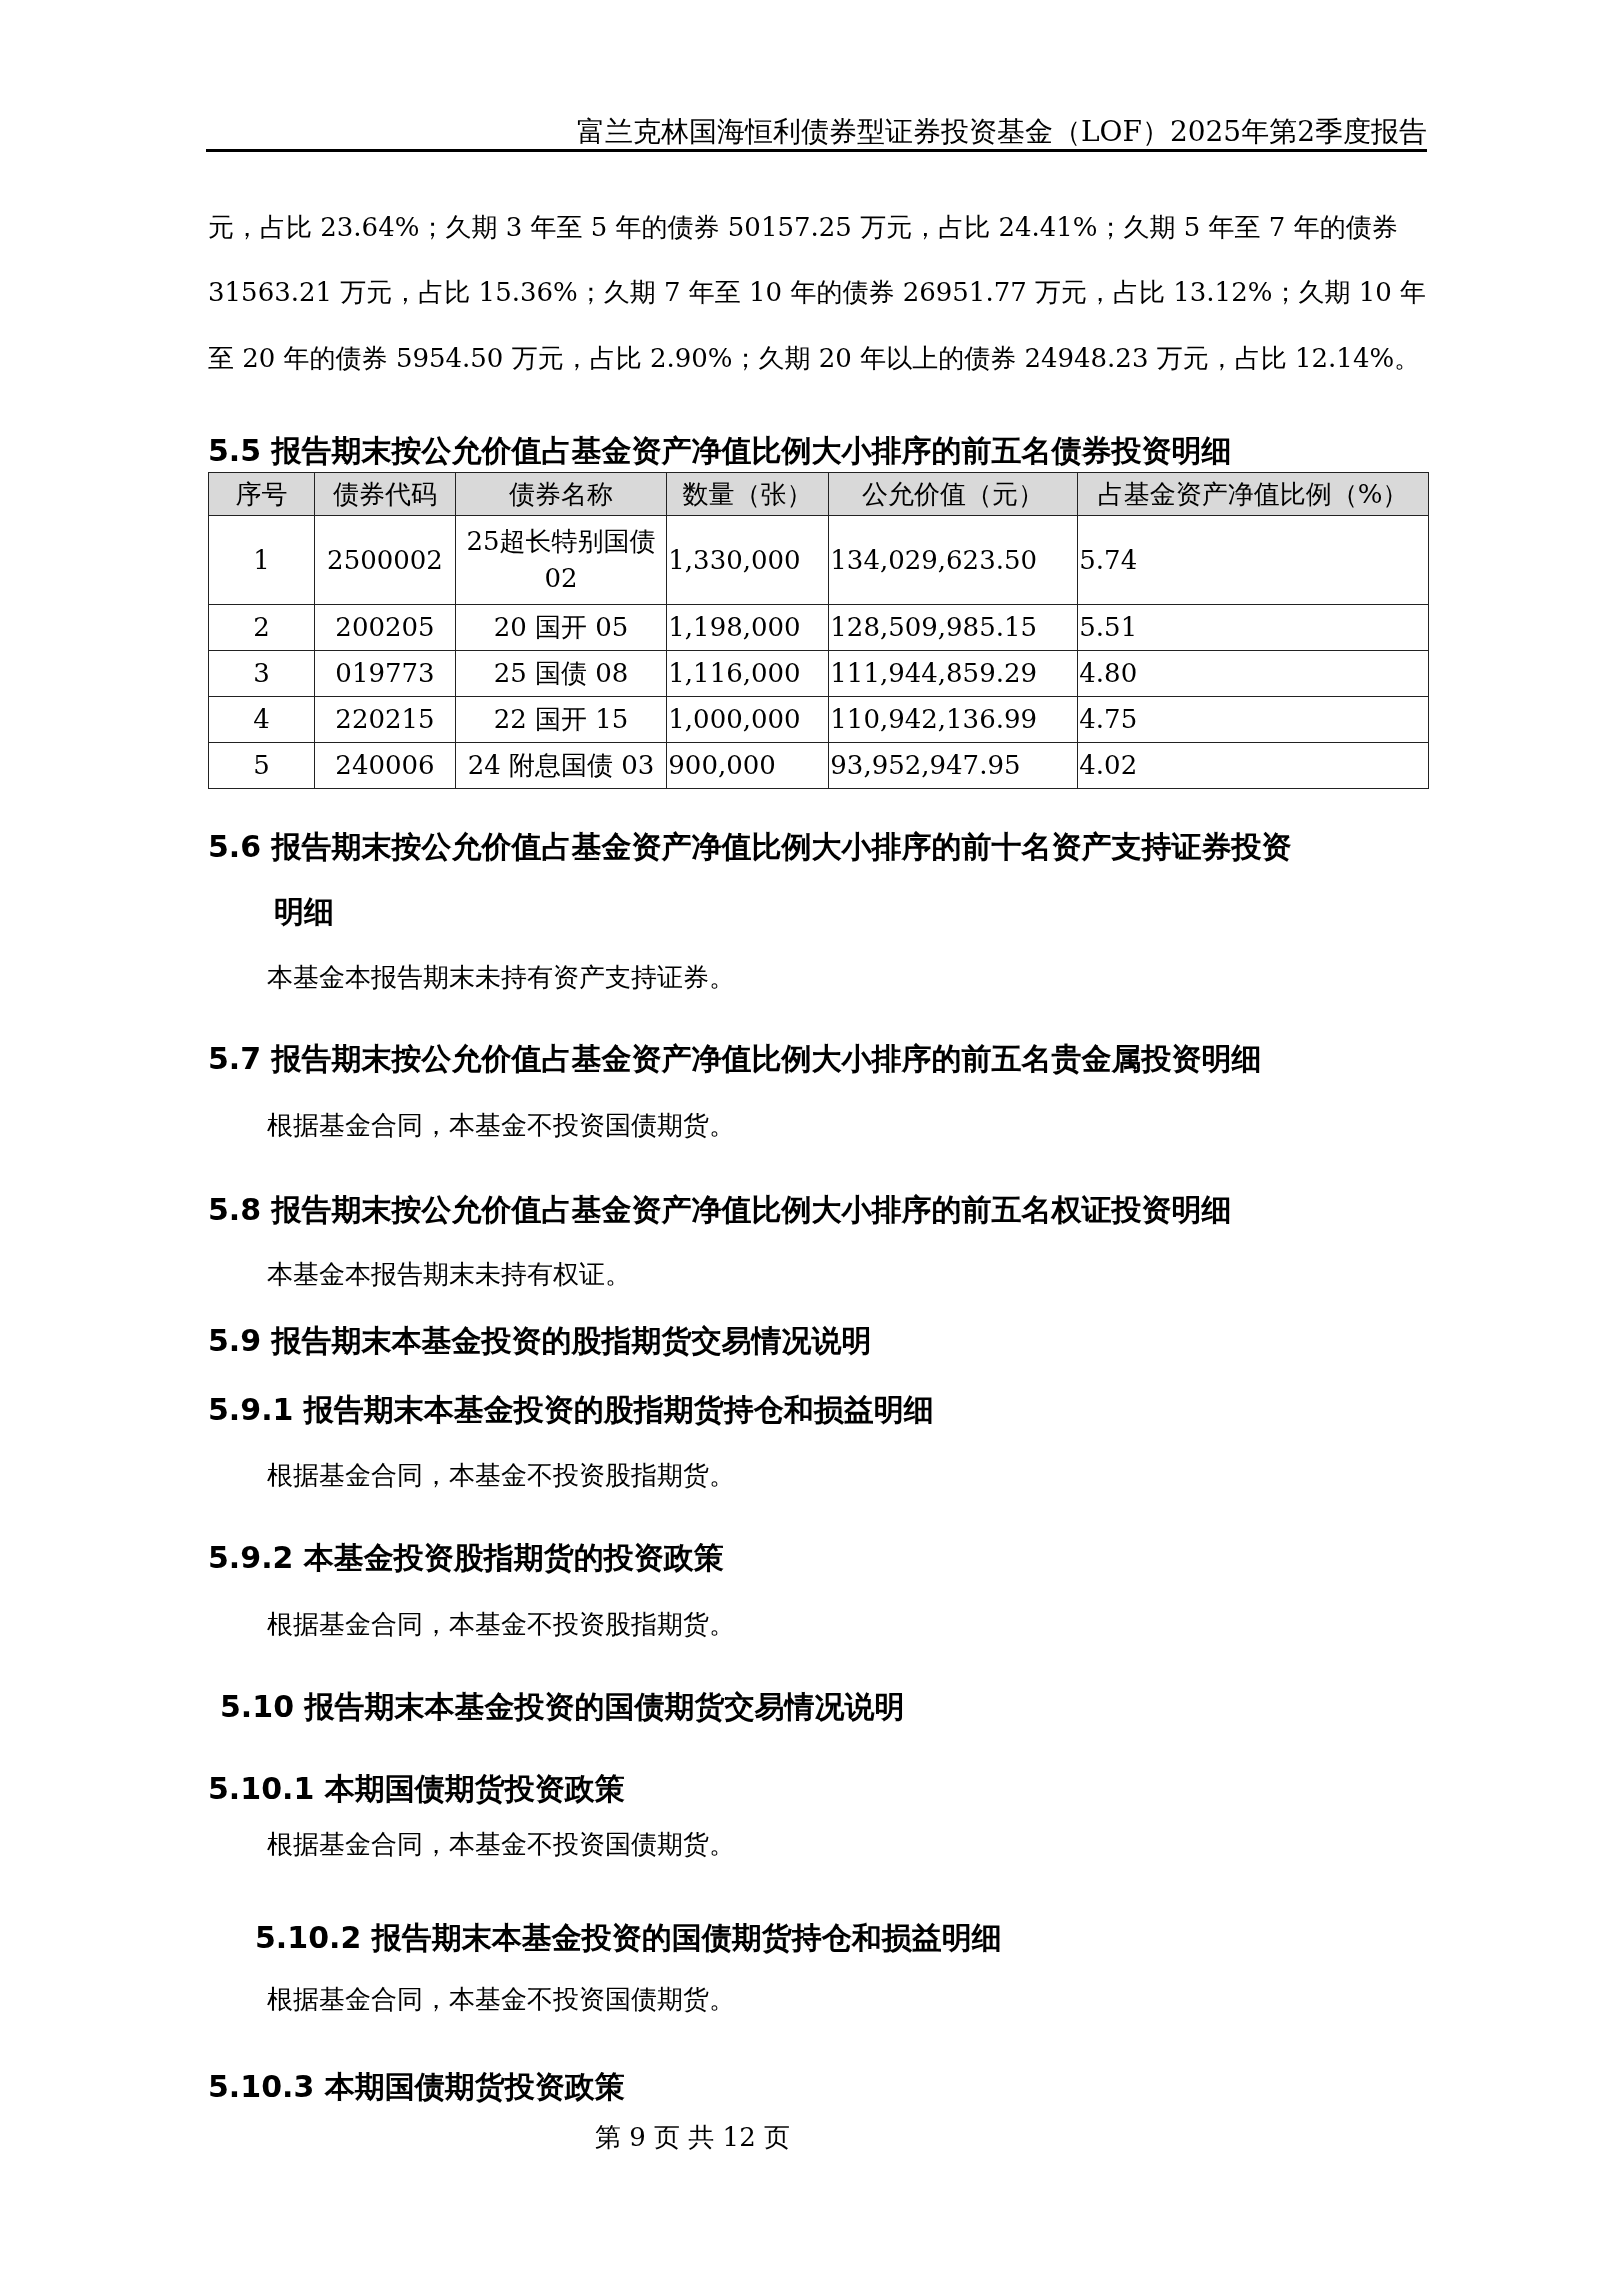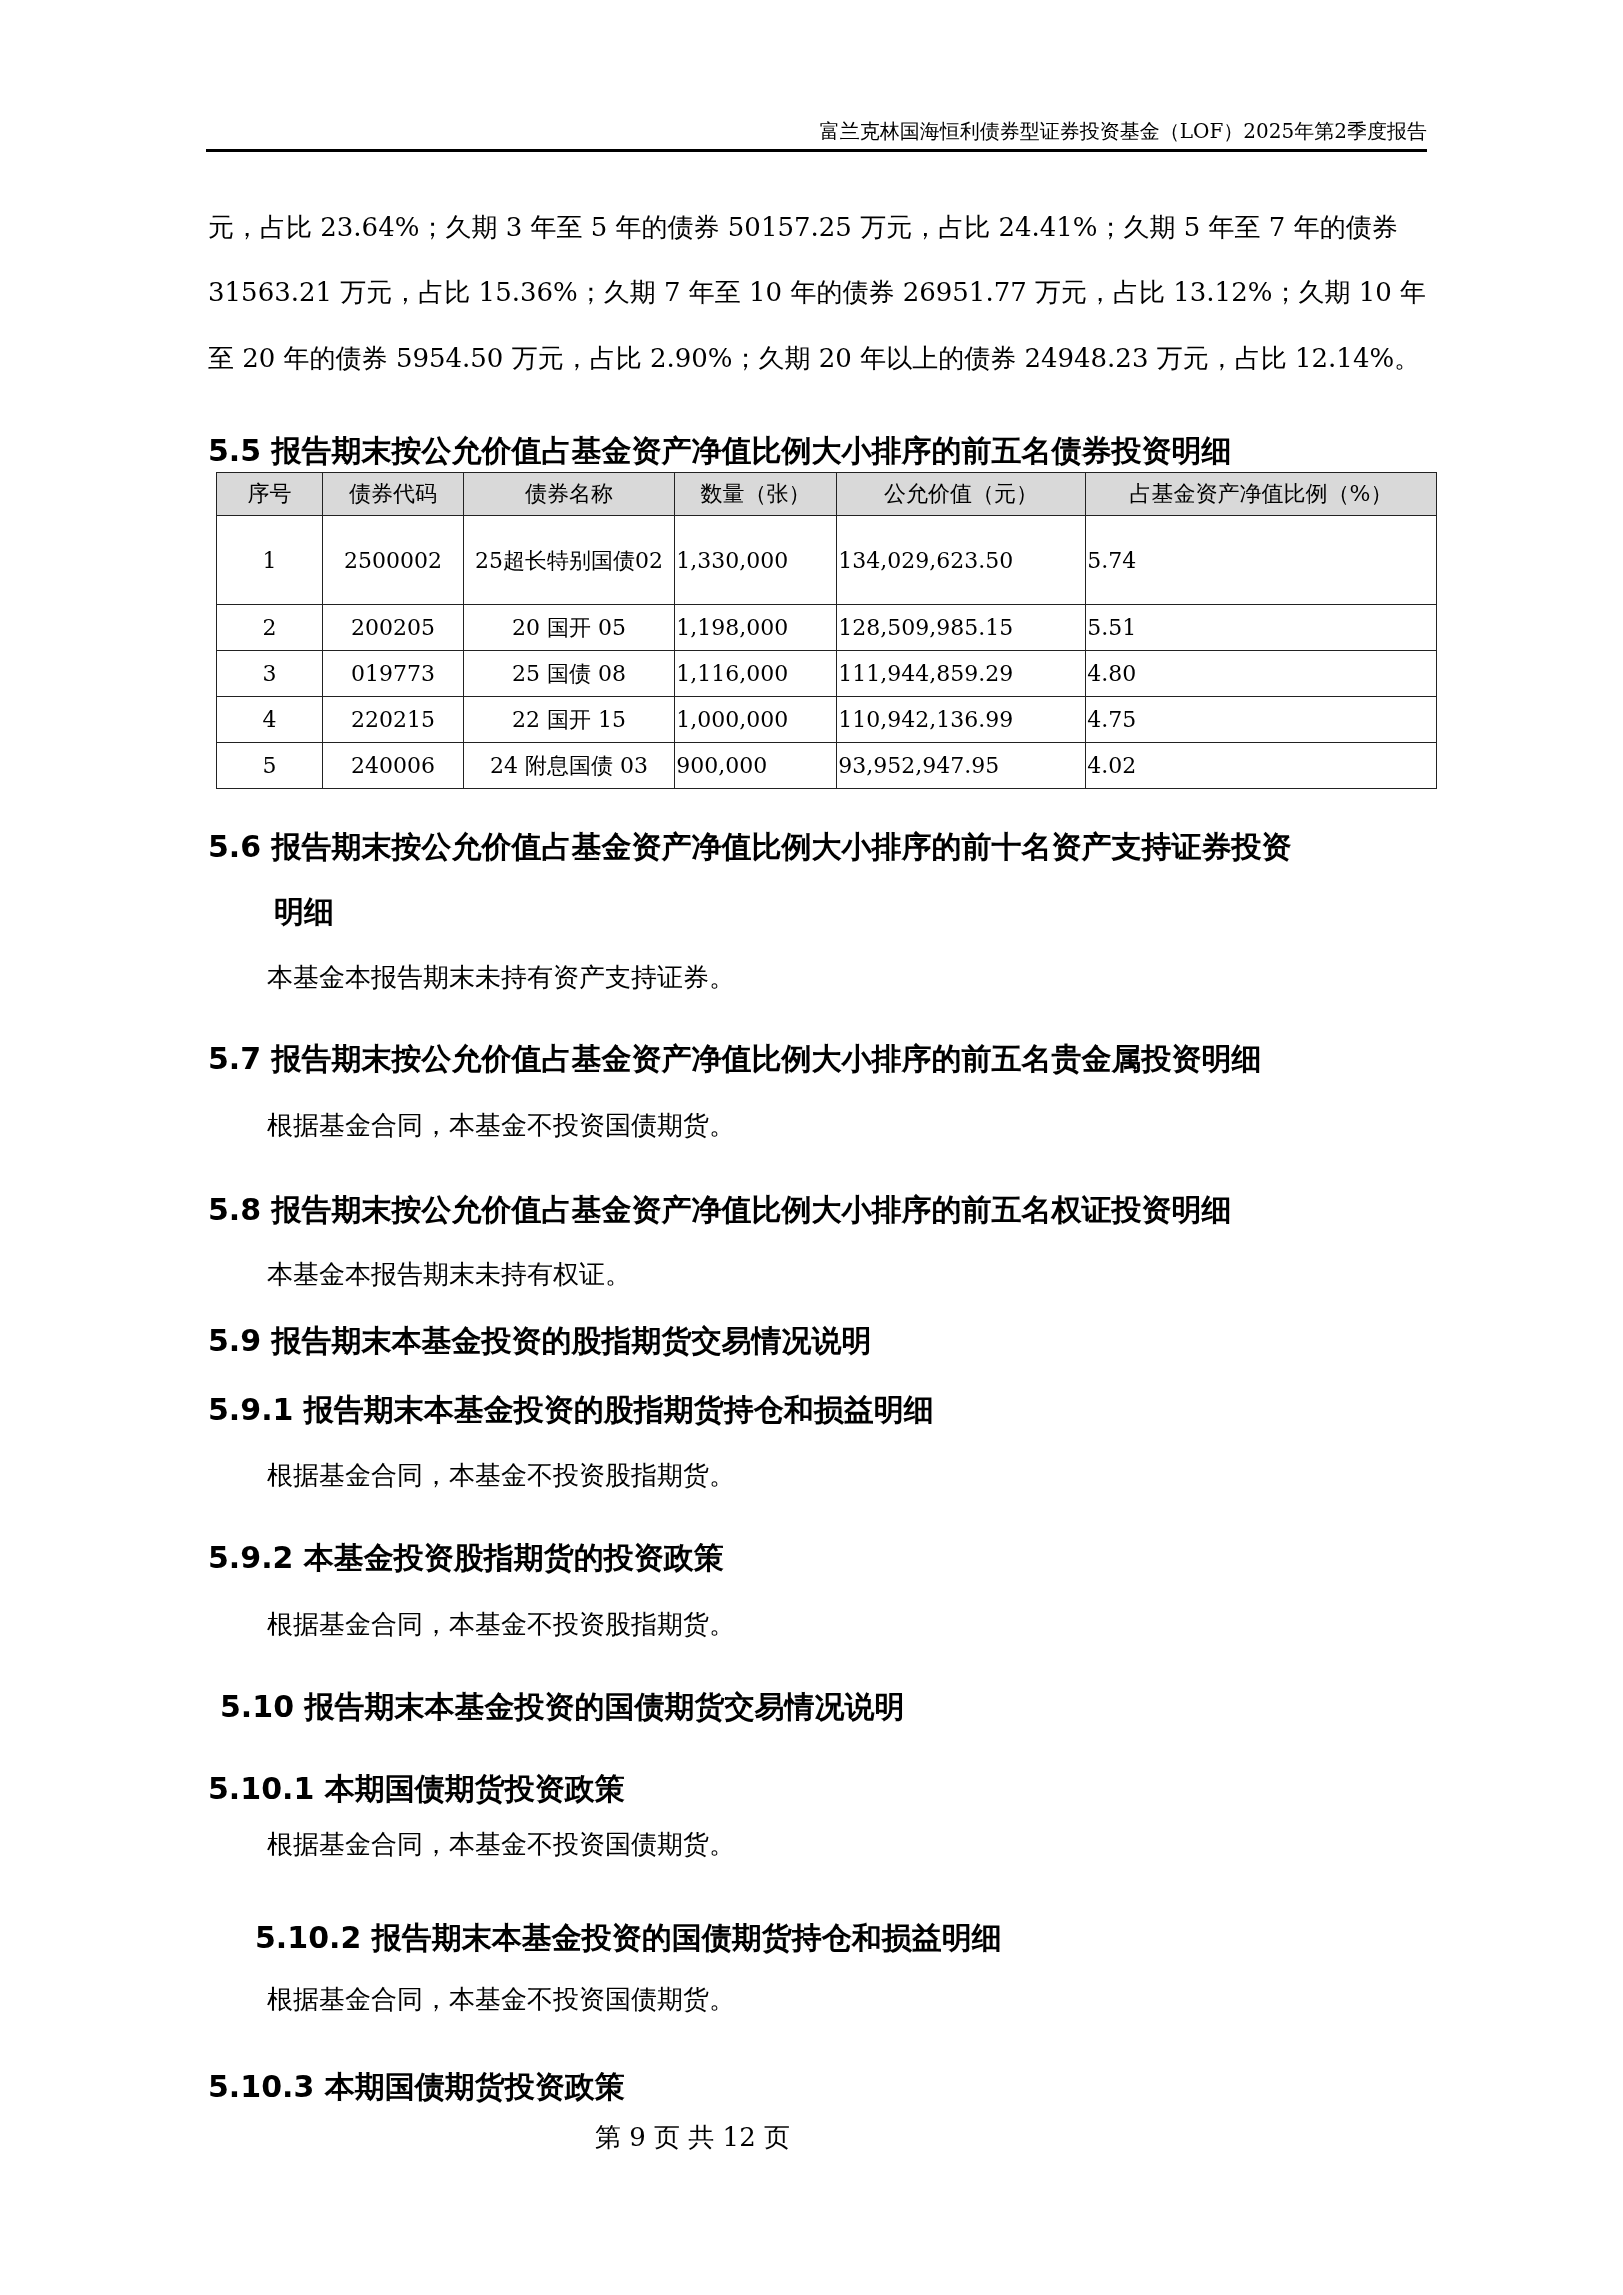--- a/index.html
+++ b/index.html
@@ -3,41 +3,41 @@
   <meta charset="utf-8">
   <style>
     html, body { margin: 0; padding: 0; background: #ffffff; }
     body {
       width: 1623px; height: 2295px; position: relative; overflow: hidden;
       font-family: "DejaVu Serif", "Liberation Serif", serif;
       color: #000;
     }
     .header {
       position: absolute; left: 206px; top: 115px; width: 1221px;
-      text-align: right; font-size: 20px; line-height: 33px;
+      text-align: right; font-size: 28px; line-height: 33px;
     }
     .header-rule {
       position: absolute; left: 206px; top: 149px; width: 1221px; height: 2.6px; background: #000;
     }
     .para {
       position: absolute; left: 208px; width: 1221px;
       font-size: 26px; line-height: 33px; white-space: nowrap;
     }
     .h {
       position: absolute; left: 208px; font-size: 30px; font-weight: bold;
       line-height: 37px; white-space: nowrap;
       font-family: "DejaVu Sans", "Liberation Sans", sans-serif;
     }
     .h-cont { left: 274px; }
     .body-text {
       position: absolute; left: 267px; font-size: 26px; line-height: 33px; white-space: nowrap;
     }
     table.bonds {
       position: absolute; left: 208px; top: 472px; width: 1220px;
-      border-collapse: collapse; font-size: 22px; table-layout: fixed; margin-left: 8px;
+      border-collapse: collapse; font-size: 26px; table-layout: fixed;
     }
     table.bonds th, table.bonds td {
       border: 1.3px solid #222; padding: 0 1.3px; font-weight: normal;
     }
     table.bonds thead tr { height: 43px; }
     table.bonds th { background: #d9d9d9; text-align: center; }
     table.bonds td { text-align: center; line-height: 37px; }
     table.bonds td.num { text-align: left; }
     table.bonds tbody tr { height: 46px; }
     table.bonds tbody tr.tall { height: 89px; }

